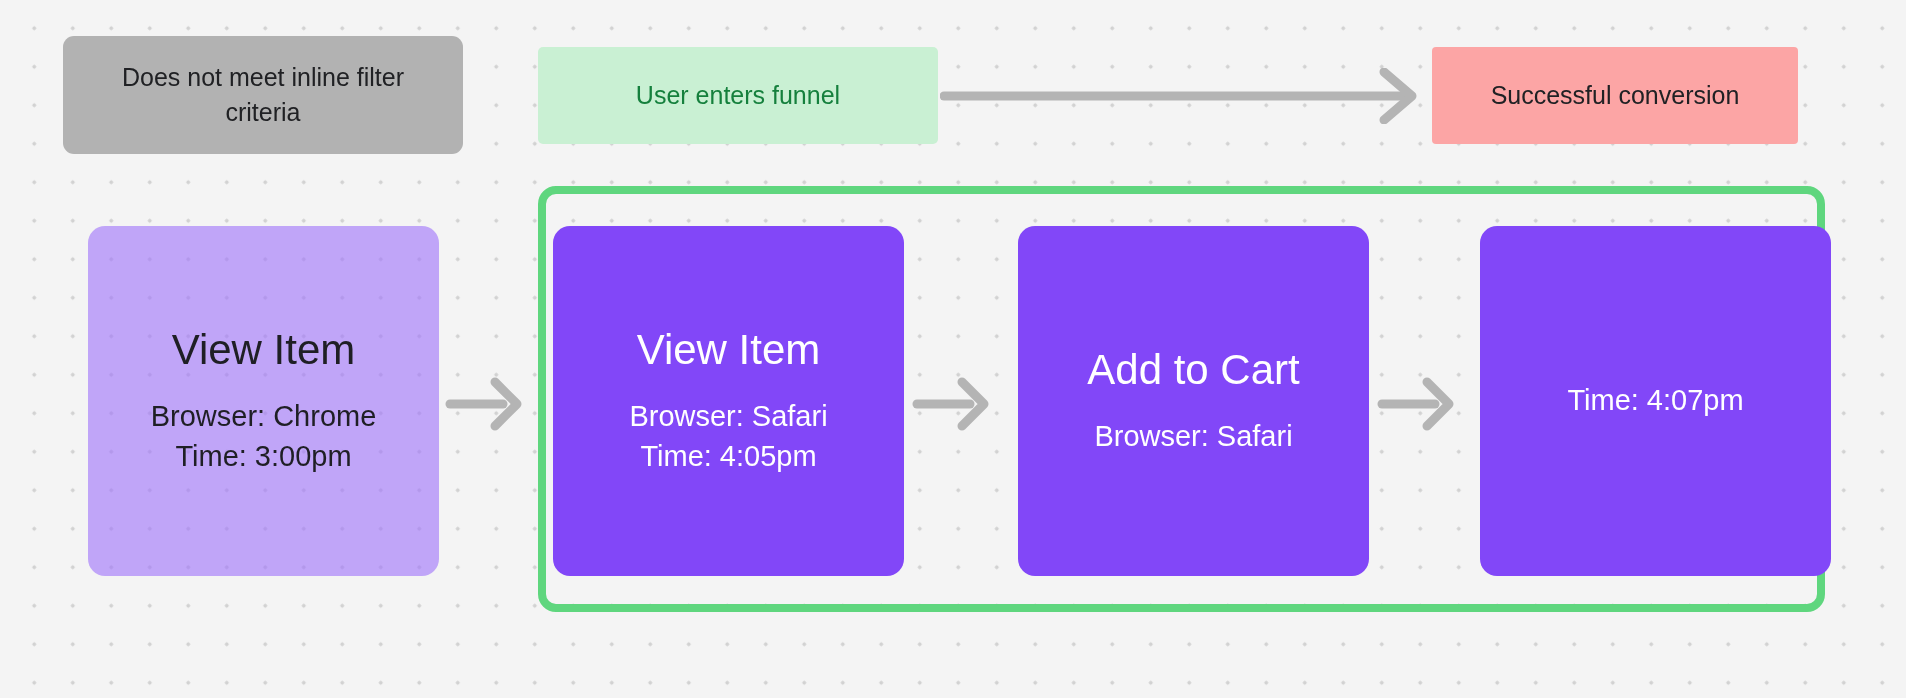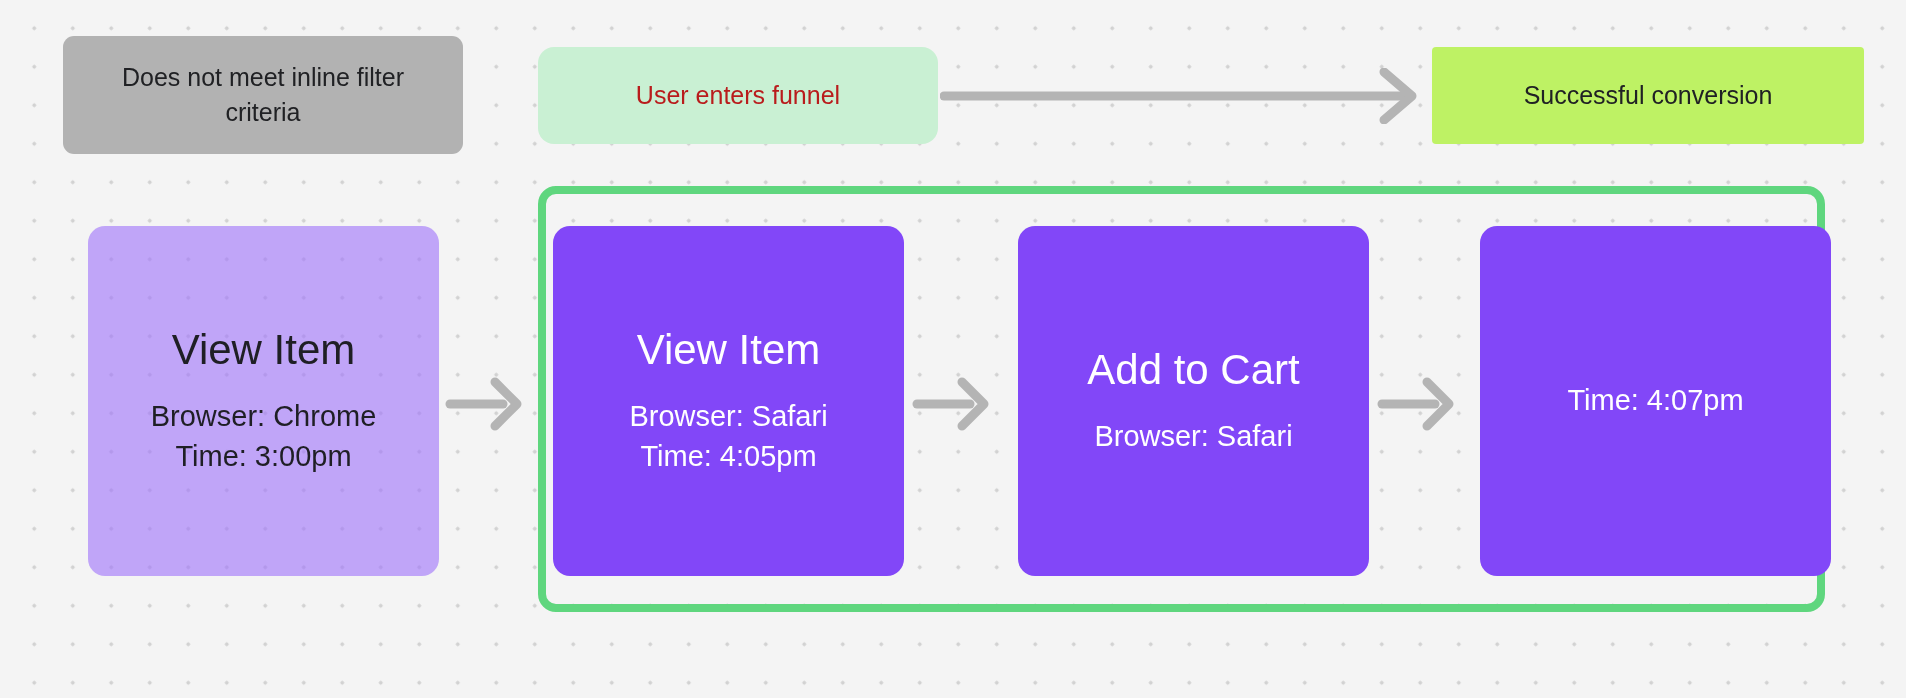--- a/index.html
+++ b/index.html
@@ -55,31 +55,31 @@
     color: #202124;
     padding: 0 26px;
   }
 
   #legend-enters {
     left: 538px;
     top: 47px;
     width: 400px;
     height: 97px;
     background: #c9f0d3;
-    border-radius: 16px;
+    border-radius: 5px;
     font-size: 25px;
-    color: #b91c1c;
+    color: #15803d;
   }
 
   #legend-success {
     left: 1432px;
     top: 47px;
-    width: 432px;
+    width: 366px;
     height: 97px;
-    background: #bef264;
+    background: #fca5a5;
     border-radius: 4px;
     font-size: 25px;
     color: #202124;
   }
 
   
   #legend-arrow {
     position: absolute;
     left: 940px;
     top: 68px;

